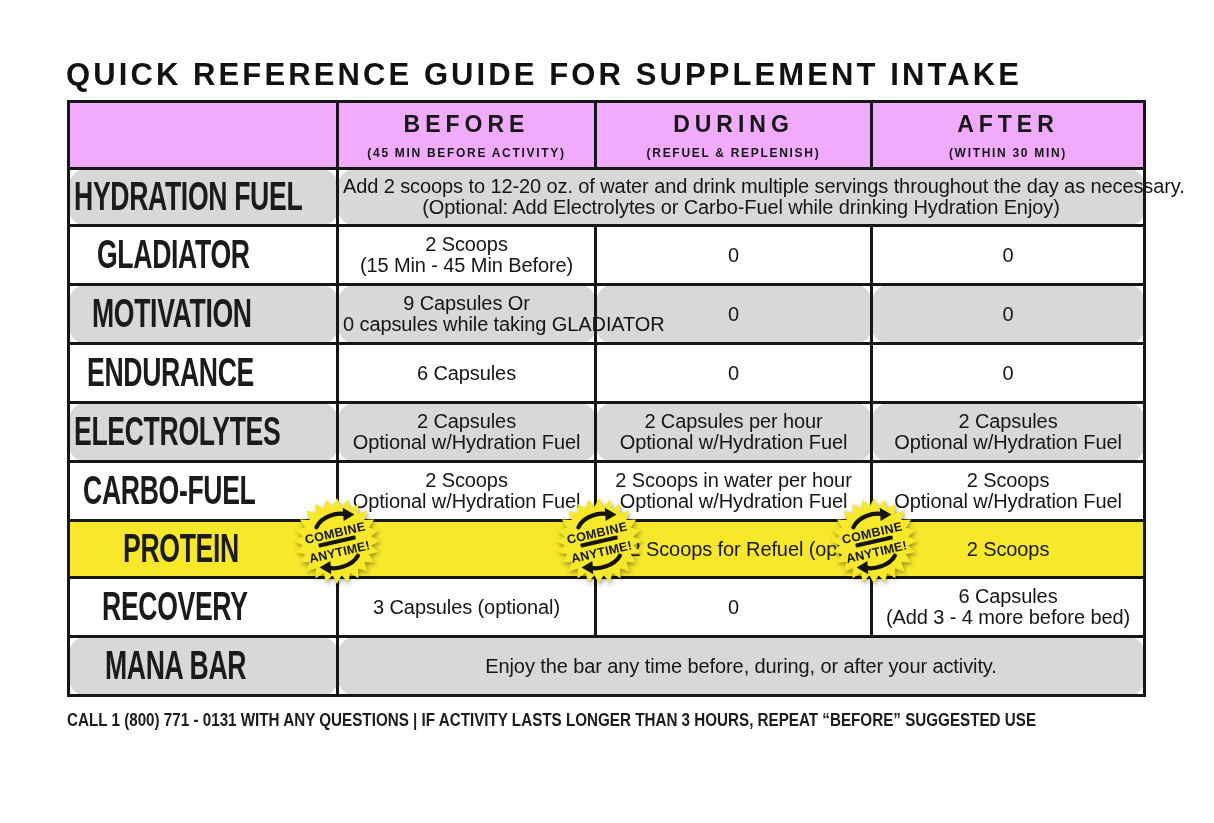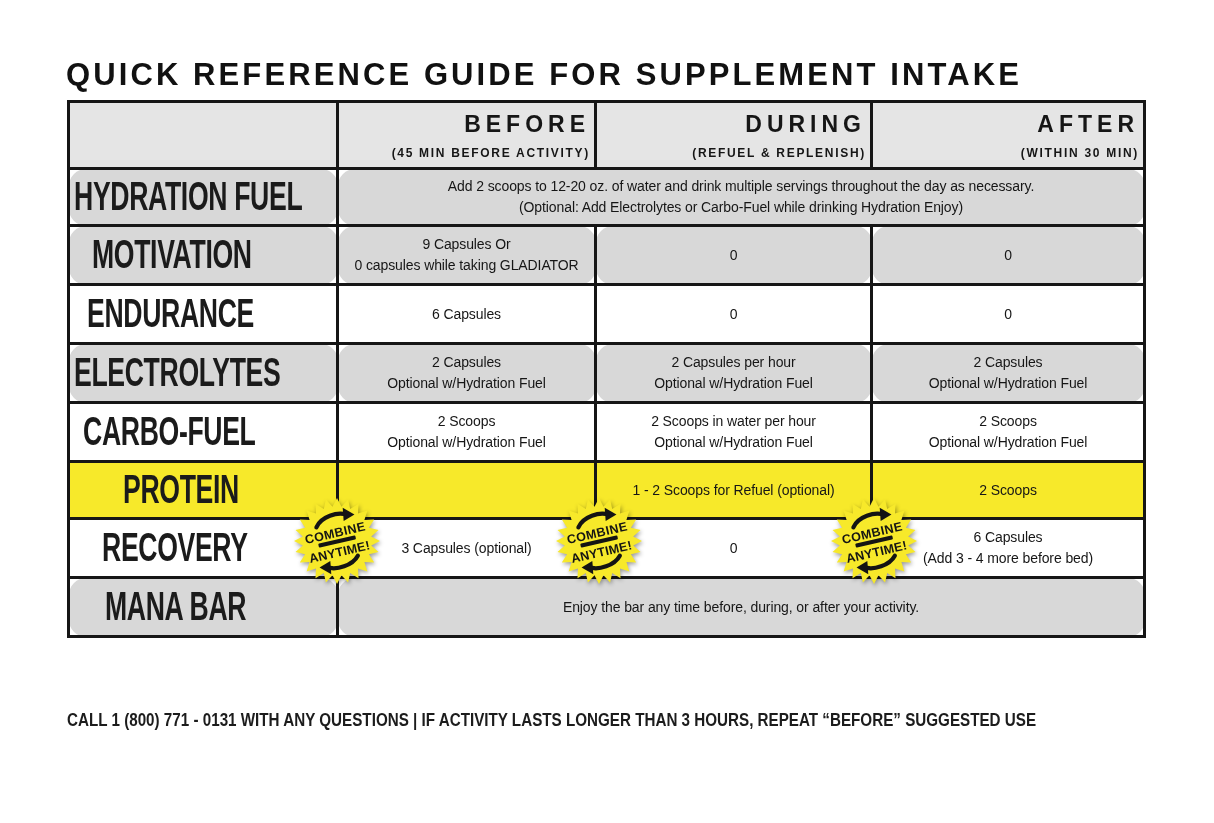--- a/index.html
+++ b/index.html
@@ -6,38 +6,38 @@
   .page{position:relative;width:1214px;height:823px;background:#ffffff;
         font-family:"Liberation Sans",sans-serif;color:#1a1a1a;overflow:hidden;padding-left:44px;}
 
   .title{position:absolute;left:66px;top:56px;margin:0;font-size:31px;font-weight:bold;
          letter-spacing:3.1px;white-space:nowrap;color:#111;transform:scaleY(1.04);transform-origin:0 0;}
 
   table.guide{position:absolute;left:67px;top:100px;width:1076px;border-collapse:collapse;
               table-layout:fixed;background:#fff;}
   table.guide td{border:3px solid #161616;text-align:center;vertical-align:middle;padding:0 4px;}
 
-  tr.hdr td{height:64px;background:#e5e5e5;text-align:right;}
+  tr.hdr td{height:64px;background:#f0abfc;}
   .ch-title{font-size:23px;font-weight:bold;letter-spacing:5px;color:#161616;}
   .ch-sub{font-size:12px;font-weight:bold;letter-spacing:1.7px;margin-top:8px;color:#161616;}
 
   tr.r td{height:56px;}
   tr.r0 td,tr.r6 td{height:54px;}
   tr.gray td{background:#d8d8d8;border-radius:17px;}
   tr.white td{background:#ffffff;}
   tr.yellow td{background:#f7e92a;}
 
   td.label-cell{text-align:left;padding-left:11px;}
   .rowlabel{display:inline-block;font-weight:bold;font-size:37px;letter-spacing:-0.5px;
             white-space:nowrap;color:#1b1b1b;transform:scale(0.72,1.08);transform-origin:0 50%;}
 
   td.no-right{border-right:none;}
   td.no-left{border-left:none;}
 
-  .cell{font-size:14px;line-height:21px;letter-spacing:-0.1px;color:#161616;}
+  .cell{font-size:20px;line-height:21px;letter-spacing:-0.1px;color:#161616;}
   .line{display:block;white-space:nowrap;}
 
   .badge{position:absolute;width:88px;height:88px;filter:drop-shadow(1px 2px 2px rgba(0,0,0,0.40));}
   .badge svg{display:block;}
   .badge text{font-family:"Liberation Sans",sans-serif;font-weight:bold;fill:#141414;}
 
   .footer{position:absolute;left:67px;top:709px;font-size:19px;font-weight:bold;
           white-space:nowrap;color:#1c1c1c;transform:scaleX(0.80);transform-origin:0 0;}
 </style>
 </head>
@@ -77,20 +77,41 @@
         <span class="rowlabel">HYDRATION FUEL</span>
       </td>
       <td class="no-left" colspan="3">
         <div class="cell">
           <span class="line">Add 2 scoops to 12-20 oz. of water and drink multiple servings throughout the day as necessary.</span>
           <span class="line">(Optional: Add Electrolytes or Carbo-Fuel while drinking Hydration Enjoy)</span>
         </div>
       </td>
     </tr>
 
+    <tr class="r white">
+      <td class="label-cell">
+        <span class="rowlabel">GLADIATOR</span>
+      </td>
+      <td>
+            <div class="cell">
+        <span class="line">2 Scoops</span>
+        <span class="line">(15 Min - 45 Min Before)</span>
+            </div>
+          </td>
+      <td>
+            <div class="cell">
+        <span class="line">0</span>
+            </div>
+          </td>
+      <td>
+            <div class="cell">
+        <span class="line">0</span>
+            </div>
+          </td>
+    </tr>
 
     <tr class="r gray">
       <td class="label-cell">
         <span class="rowlabel">MOTIVATION</span>
       </td>
       <td>
             <div class="cell">
         <span class="line">9 Capsules Or</span>
         <span class="line">0 capsules while taking GLADIATOR</span>
             </div>

